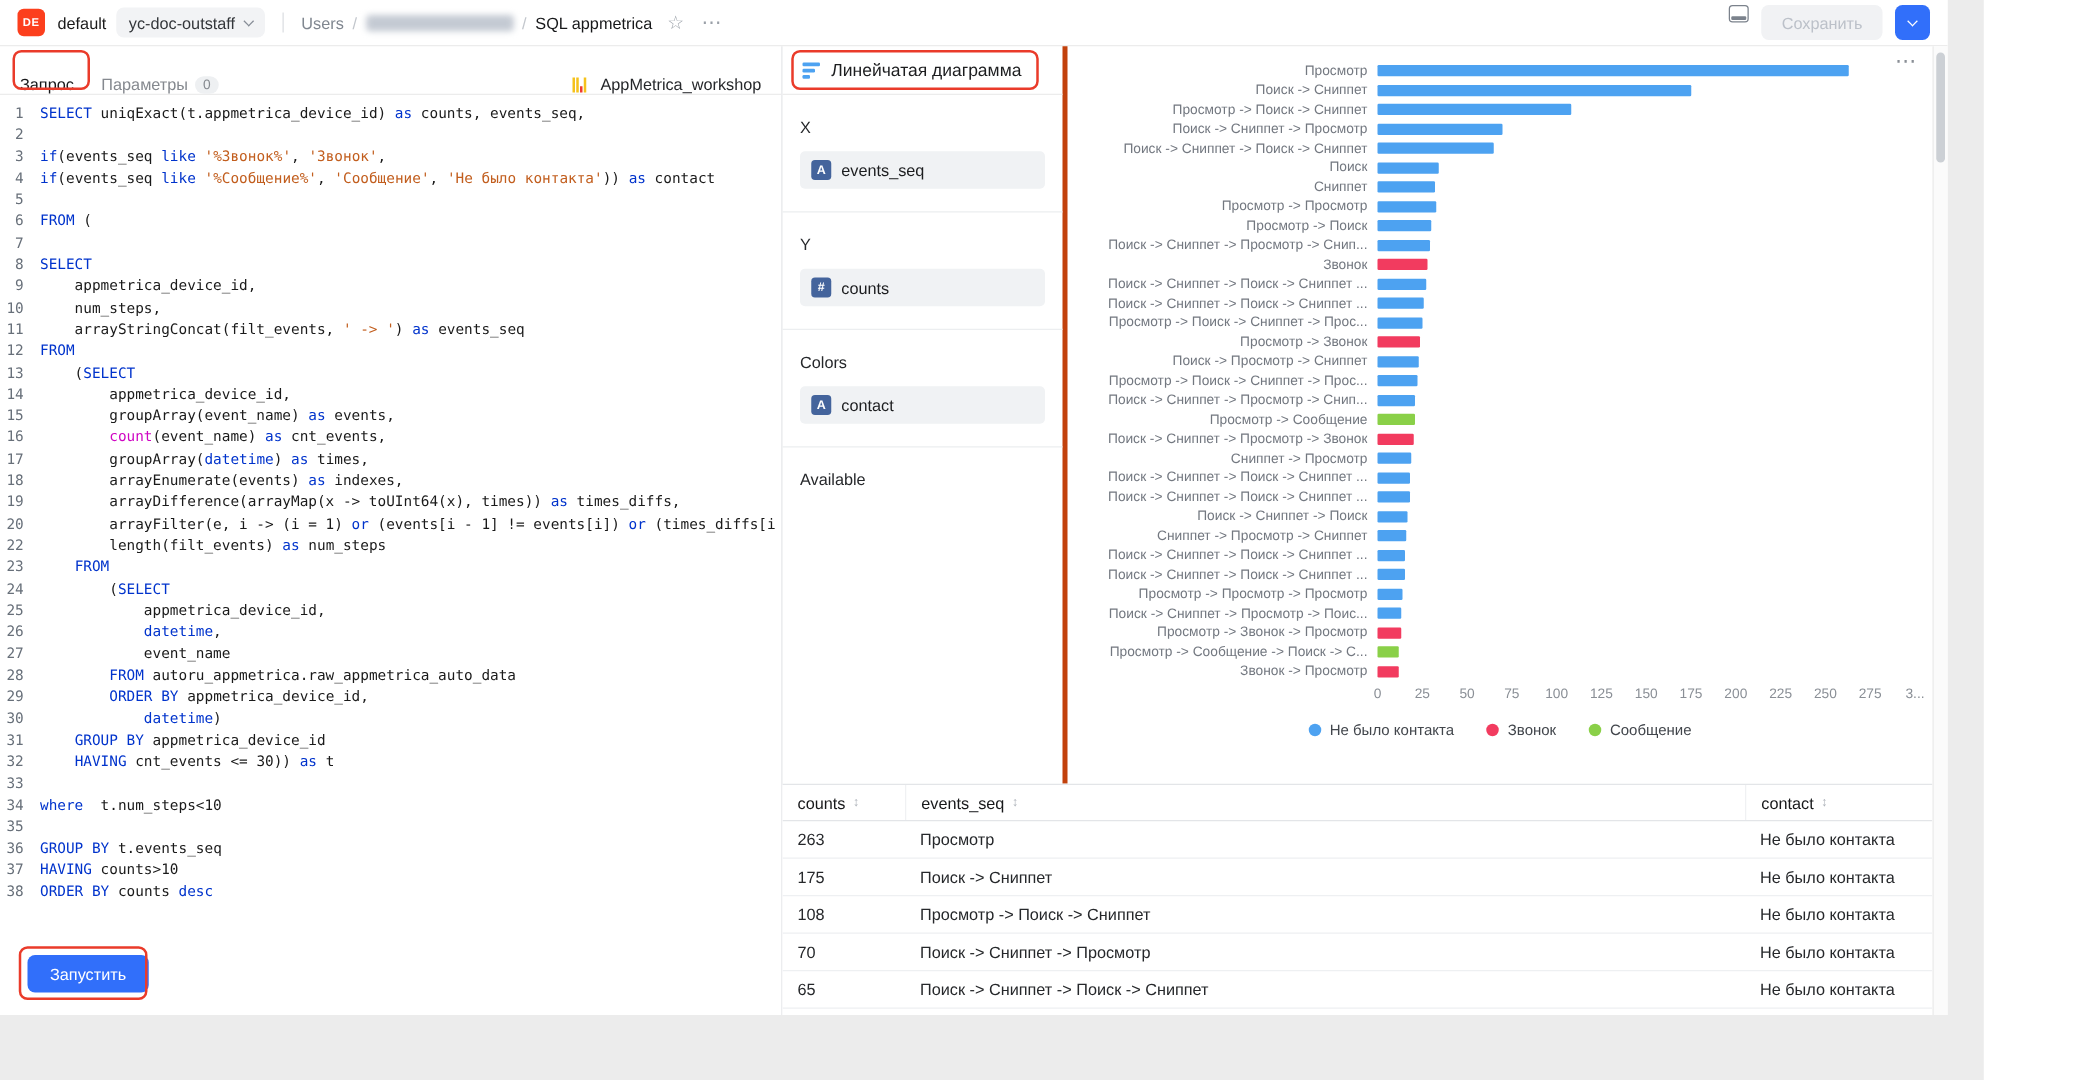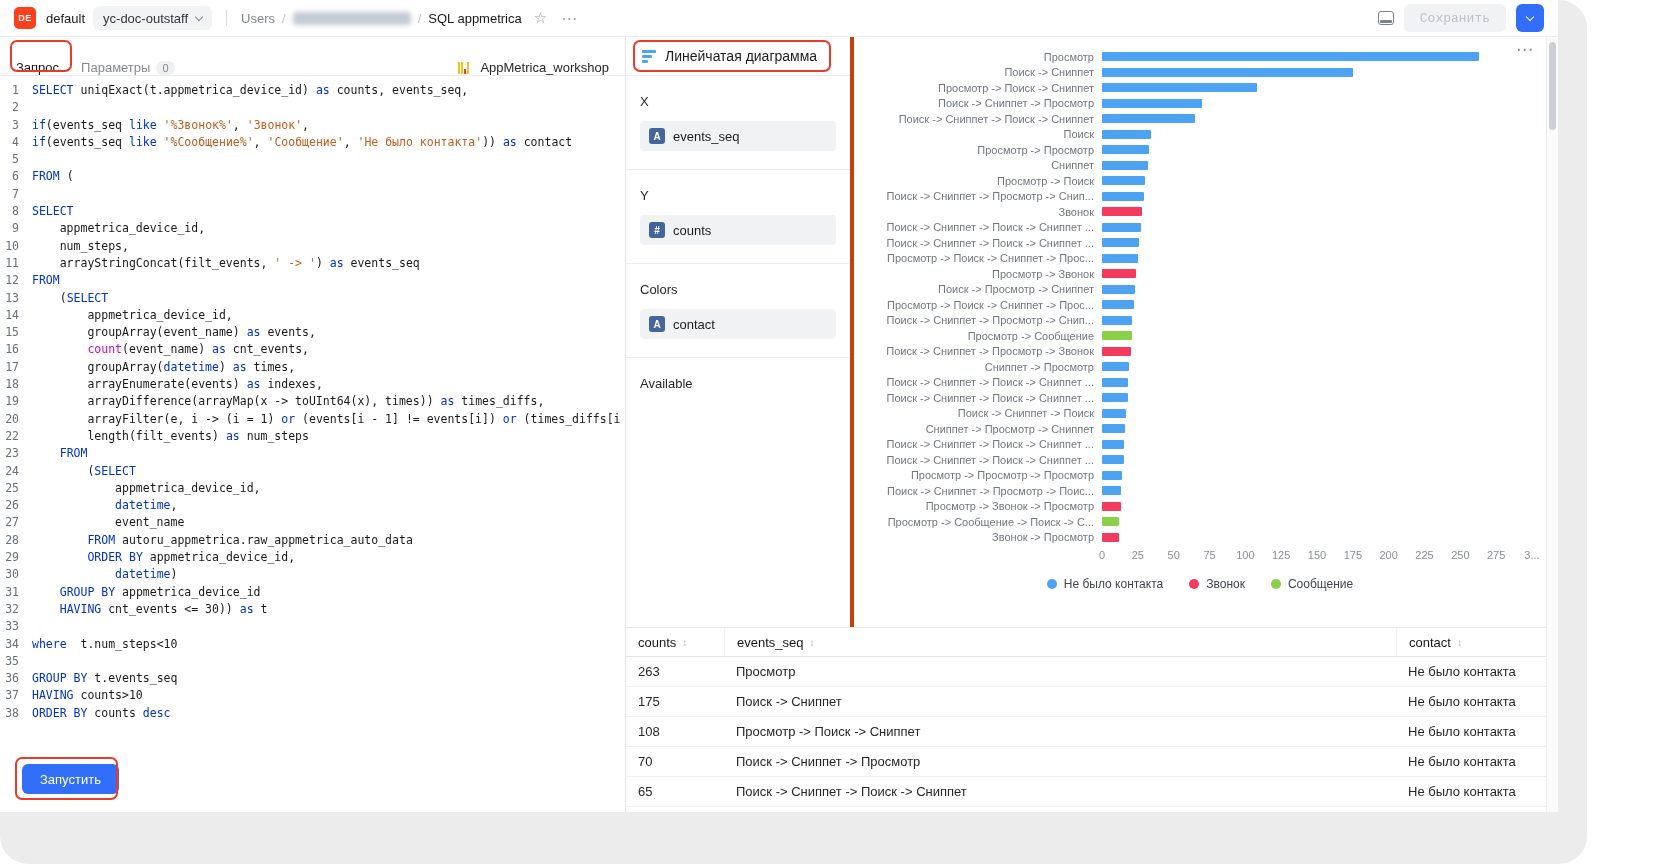--- a/index.html
+++ b/index.html
@@ -1,17 +1,17 @@
 <!DOCTYPE html>
 <html><head>
 <meta charset="utf-8">
 <style>
   * { margin:0; padding:0; box-sizing:border-box; }
   html,body { width:1680px; height:864px; font-family:"Liberation Sans","DejaVu Sans",sans-serif; }
-  .screen { position:relative; width:1587px; height:864px; background:#ececec; overflow:hidden;border-radius:28px; }
+  .screen { position:relative; width:1587px; height:864px; background:#ececec; overflow:hidden; }
   .app { position:absolute; left:0; top:0; width:1558px; height:812px; background:#fff; }
 
   
   .topbar { position:absolute; left:0; top:0; width:100%; height:37px; background:#fff;
             border-bottom:1px solid #ececec; display:flex; align-items:center; justify-content:space-between; padding:0 14px; }
   .tb-left { display:flex; align-items:center; gap:8px; }
   .logo { width:22px; height:22px; background:#fc3f1d; color:#fff; border-radius:5px; font-size:9px; font-weight:bold;
           display:flex; align-items:center; justify-content:center; letter-spacing:.5px; }
   .org { font-size:13px; color:#1a1a1a; font-weight:500; margin-left:2px; }
   .folder-chip { display:flex; align-items:center; background:#f2f3f5; border-radius:6px; height:24px; padding:0 10px; font-size:13px; color:#33363a; cursor:pointer; }
@@ -19,21 +19,21 @@
            transform:rotate(45deg); margin-left:8px; margin-top:-3px; }
   .caret.white { border-color:#fff; }
   .vdiv { width:1px; height:16px; background:#dcdee2; margin:0 6px; }
   .breadcrumb { display:flex; align-items:center; gap:7px; font-size:13px; }
   .bc-muted { color:#808790; cursor:pointer; }
   .bc-sep { color:#c2c6cc; }
   .redacted { width:118px; height:13px; background:#c4cad3; border-radius:3px; filter:blur(2.5px); }
   .bc-current { color:#17181a; }
   .star { font-size:15px; color:#9aa0a8; margin-left:4px; cursor:pointer; }
   .more { font-size:16px; color:#9aa0a8; margin-left:6px; cursor:pointer; }
-  .tb-right { display:flex; align-items:center; gap:10px;font-family:Liberation Mono, monospace; }
+  .tb-right { display:flex; align-items:flex-start; gap:10px; }
   .panel-icon { position:relative; width:16px; height:14px; border:1.5px solid #7b828c; border-radius:3px; display:inline-block; }
   .panel-icon::after { content:""; position:absolute; left:1px; right:1px; bottom:1px; height:3px; background:#7b828c; border-radius:1px; }
   .save-btn { height:28px; padding:0 16px; background:#f1f2f4; color:#bcc1c9; border:none; border-radius:6px; font-size:13px; font-family:inherit; }
   .save-menu { width:28px; height:28px; background:#316ffa; border:none; border-radius:6px; display:flex; align-items:center; justify-content:center; cursor:pointer; }
   .save-menu .caret { margin:0; margin-top:-2px; }
 
   
   .main { position:absolute; top:37px; left:0; width:1546px; height:775px; display:flex; }
   .editor-panel { position:relative; width:626px; height:100%; border-right:1px solid #e6e8ea; }
   .right-col { position:relative; width:920px; height:100%; }
@@ -278,29 +278,29 @@
                     <div class="bar" style="width: 21.6667%; background: rgb(77, 162, 241);"></div>
                   </div>
                 </div>
                 <div class="bar-row">
                   <div class="bar-label">Поиск</div>
                   <div class="bar-area">
                     <div class="bar" style="width: 11.3333%; background: rgb(77, 162, 241);"></div>
                   </div>
                 </div>
                 <div class="bar-row">
+                  <div class="bar-label">Сниппет</div>
+                  <div class="bar-area">
+                    <div class="bar" style="width: 10.6667%; background: rgb(77, 162, 241);"></div>
+                  </div>
+                </div>
+                <div class="bar-row">
                   <div class="bar-label">Просмотр -&gt; Просмотр</div>
                   <div class="bar-area">
                     <div class="bar" style="width: 11%; background: rgb(77, 162, 241);"></div>
-                  </div>
-                </div>
-                <div class="bar-row">
-                  <div class="bar-label">Сниппет</div>
-                  <div class="bar-area">
-                    <div class="bar" style="width: 10.6667%; background: rgb(77, 162, 241);"></div>
                   </div>
                 </div>
                 <div class="bar-row">
                   <div class="bar-label">Просмотр -&gt; Поиск</div>
                   <div class="bar-area">
                     <div class="bar" style="width: 10%; background: rgb(77, 162, 241);"></div>
                   </div>
                 </div>
                 <div class="bar-row">
                   <div class="bar-label">Поиск -&gt; Сниппет -&gt; Просмотр -&gt; Снип...</div>

